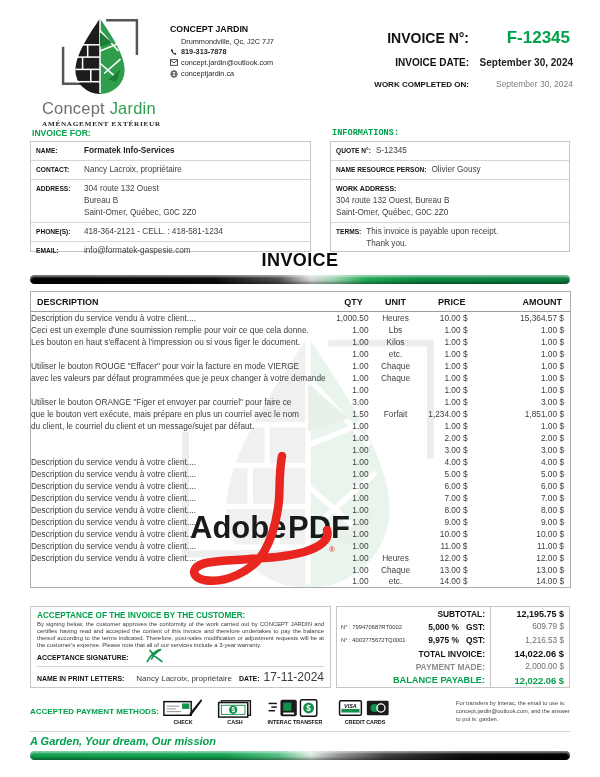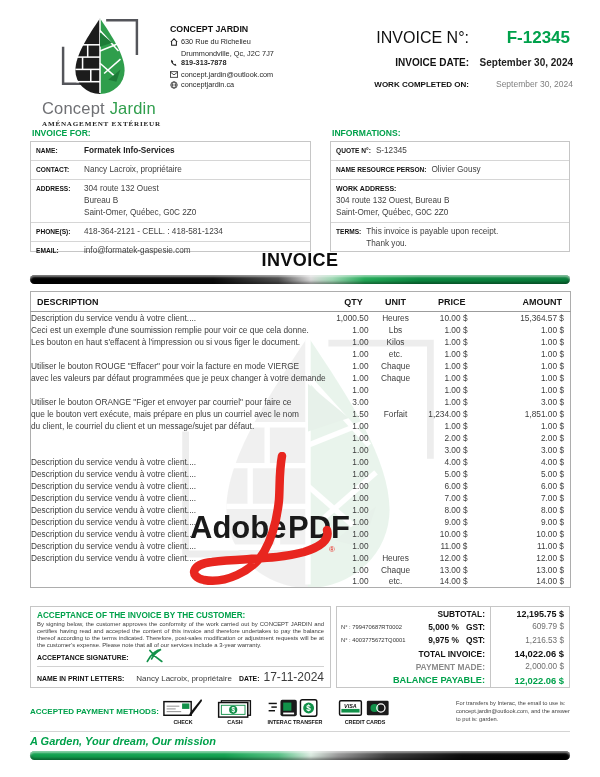--- a/index.html
+++ b/index.html
@@ -24,31 +24,31 @@
   .company .cname { font-size:8.8px; font-weight:bold; color:#101010; margin-bottom:3px; }
   .crow { display:flex; align-items:flex-start; font-size:7.3px; color:#262626; line-height:9.6px; }
   .crow .cicon { width:11px; flex:0 0 11px; padding-top:1px; }
   .crow.bold { font-weight:bold; }
   .indent { padding-left:11px; }
 
   .meta { position:absolute; right:27px; top:28px; width:260px; }
   .meta .mrow { display:flex; justify-content:flex-end; align-items:baseline; }
   .meta .mrow1 { margin-bottom:9px; }
   .meta .mrow2 { margin-bottom:11px; }
-  .m-label1 { font-size:16px; font-weight:normal; color:#111; }
+  .m-label1 { font-size:14px; font-weight:bold; color:#111; }
   .m-value1 { font-size:17px; font-weight:bold; color:var(--accent); min-width:104px; text-align:right; padding-right:3px; }
   .m-label2 { font-size:10px; font-weight:bold; color:#111; }
   .m-value2 { font-size:10px; font-weight:bold; color:#222; min-width:104px; text-align:right; }
   .m-label3 { font-size:8px; font-weight:bold; color:#111; }
   .m-value3 { font-size:8.5px; color:#7f7f7f; min-width:104px; text-align:right; }
 
   
   .box-title { position:absolute; font-size:8.6px; font-weight:bold; color:var(--accent); }
   .bt-left { left:32px; top:128px; }
-  .bt-right { left:332px; top:128px; }
+  .bt-right { left:332px; top:128px;font-family:Liberation Mono, monospace; }
   .infobox { position:absolute; top:141px; border:1px solid var(--border); background:#fff; }
   .ib-left { left:30px; width:281px; height:111px; }
   .ib-right { left:330px; width:240px; height:111px; }
   .ib-row { display:flex; padding:3px 5px; border-bottom:1px solid #d6d6d6; align-items:flex-start; }
   .ib-row:last-child { border-bottom:none; }
   .ib-label { font-size:6.6px; font-weight:bold; color:#111; flex:0 0 48px; padding-top:1.5px; }
   .ib-label.auto { flex:0 0 auto; margin-right:5px; }
   .ib-value { font-size:8.2px; color:#3f3f3f; line-height:12px; }
   .ib-value.bold { font-weight:bold; color:#1d1d1d; }
   .ib-block-label { font-size:7px; font-weight:bold; color:#111; line-height:12px; }
@@ -187,26 +187,20 @@
       </g>
       <polygon points="50,20 62,30 50,34" fill="#1D7C38"></polygon>
       <polygon points="58,66 70,56 66,68" fill="#1D7C38"></polygon>
     </svg>
     <div class="wordmark"><span class="wm-1">Concept</span> <span class="wm-2">Jardin</span></div>
     <div class="tagline">AMÉNAGEMENT EXTÉRIEUR</div>
   </div>
 
   <div class="company">
     <div class="cname">CONCEPT JARDIN</div>
-    <div class="crow">
-        <span class="cicon"><svg width="8" height="8" viewBox="0 0 10 10">
-            <path d="M1 5 L5 1 L9 5 M2 4.5 V9 H8 V4.5" fill="none" stroke="#222" stroke-width="1.3"></path>
-          </svg></span>
-        <span>630 Rue du Richelieu</span>
-      </div>
     <div class="crow indent">
         <span>Drummondville, Qc,  J2C 7J7</span>
       </div>
     <div class="crow bold">
         <span class="cicon"><svg width="8" height="8" viewBox="0 0 10 10">
             <path d="M2 1 C1 2 1 4 3 6 C5 8 7 9 8 8 L7 6 L5.5 6.5 C4.5 6 4 5.5 3.5 4.5 L4 3 Z" fill="#222"></path>
           </svg></span>
         <span>819-313-7878</span>
       </div>
     <div class="crow">

